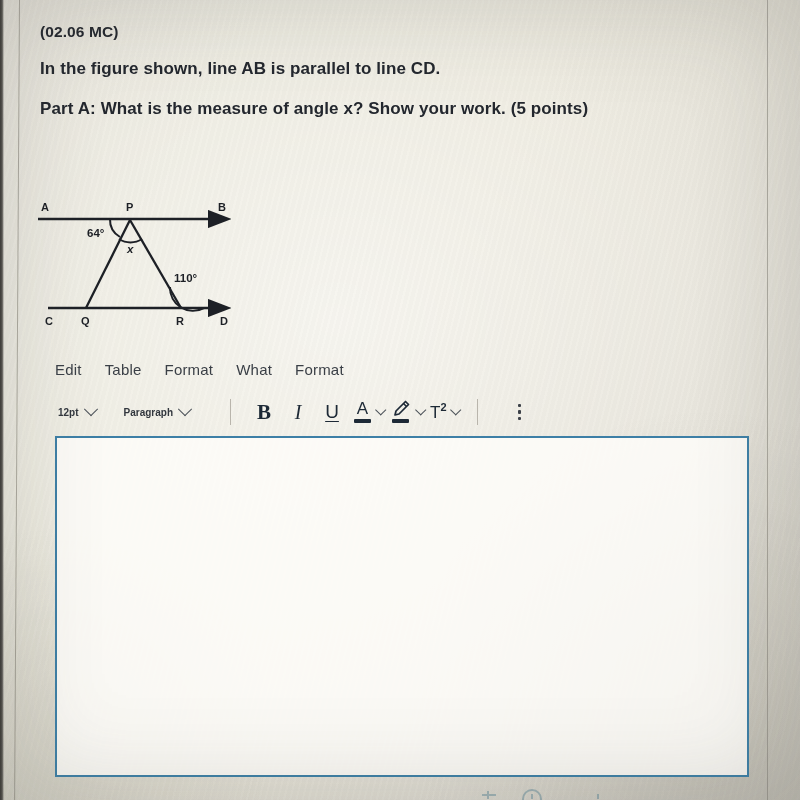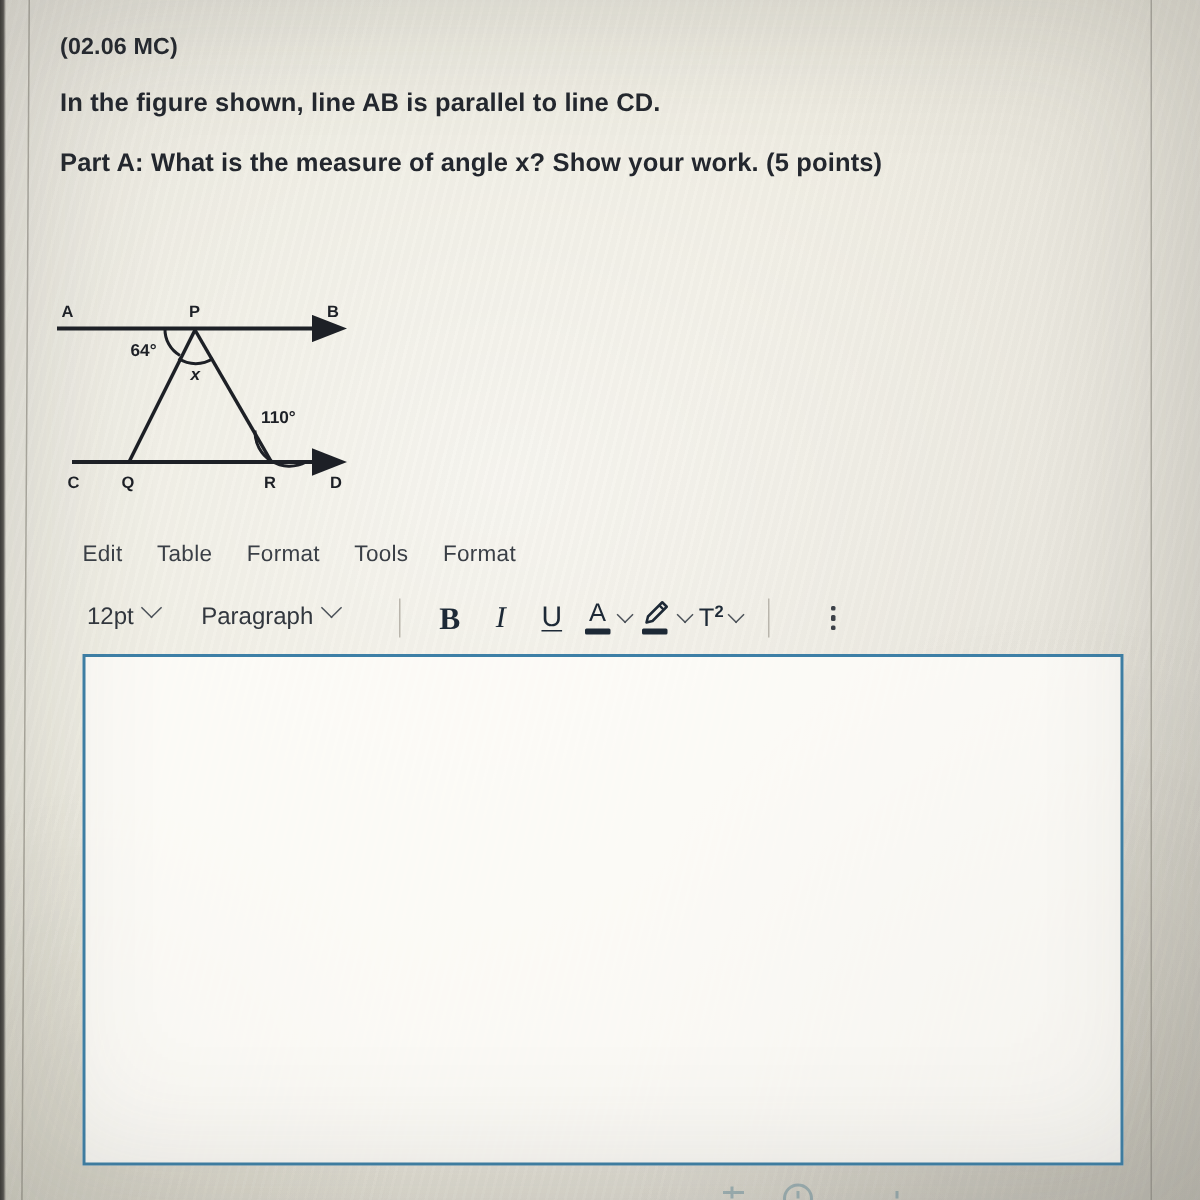--- a/index.html
+++ b/index.html
@@ -48,21 +48,21 @@
   .figure{position:absolute;left:30px;top:196px;width:230px;height:138px;}
   .figure svg{display:block;}
   .fig-label{font-family:"Liberation Sans",sans-serif;font-weight:700;fill:#1d2026;}
 
   
   .menubar{position:absolute;left:55px;top:360px;display:flex;gap:23px;}
   .menubar .mi{font-size:15px;color:#3a3f46;letter-spacing:.2px;cursor:default;}
 
   
   .toolbar{position:absolute;left:58px;top:396px;display:flex;align-items:center;gap:0;}
-  .tb-sel{display:flex;align-items:flex-start;gap:7px;font-size:16px;color:#32373e;margin-right:28px;}
+  .tb-sel{display:flex;align-items:flex-start;gap:7px;font-size:10px;color:#32373e;margin-right:28px;font-weight:bold;}
   .tb-sel.second{margin-right:24px;}
   .chev{display:inline-block;width:9px;height:9px;border-right:1.6px solid #4b5158;border-bottom:1.6px solid #4b5158;transform:rotate(45deg) translate(-2px,-2px);}
   .tb-div{width:1px;height:26px;background:#b9b5ac;margin:0 16px;}
   .tb-btn{width:34px;height:30px;display:flex;align-items:center;justify-content:center;color:#1d2936;}
   .tb-b{font-weight:700;font-size:21px;font-family:"Liberation Serif",serif;}
   .tb-i{font-style:italic;font-size:20px;font-family:"Liberation Serif",serif;}
   .tb-u{font-size:19px;text-decoration:underline;text-underline-offset:3px;}
   .ic-group{display:flex;align-items:center;gap:4px;margin-left:4px;margin-right:2px;}
   .ic-a{position:relative;width:19px;height:25px;display:flex;align-items:flex-start;justify-content:center;}
   .ic-a span{font-size:17px;line-height:17px;color:#1d2936;}
@@ -136,21 +136,21 @@
         <text class="fig-label" x="57" y="40" font-size="11.5">64°</text>
         <text class="fig-label" x="97" y="56" font-size="11.5" font-style="italic">x</text>
         <text class="fig-label" x="144" y="85" font-size="11.5">110°</text>
       </svg>
     </div>
 
     <div class="menubar">
       <div class="mi">Edit</div>
       <div class="mi">Table</div>
       <div class="mi">Format</div>
-      <div class="mi">Tools</div>
+      <div class="mi">What</div>
       <div class="mi">Format</div>
     </div>
 
     <div class="toolbar">
 
       <div class="tb-sel">
         <span>12pt</span>
         <span class="chev"></span>
       </div>
 

